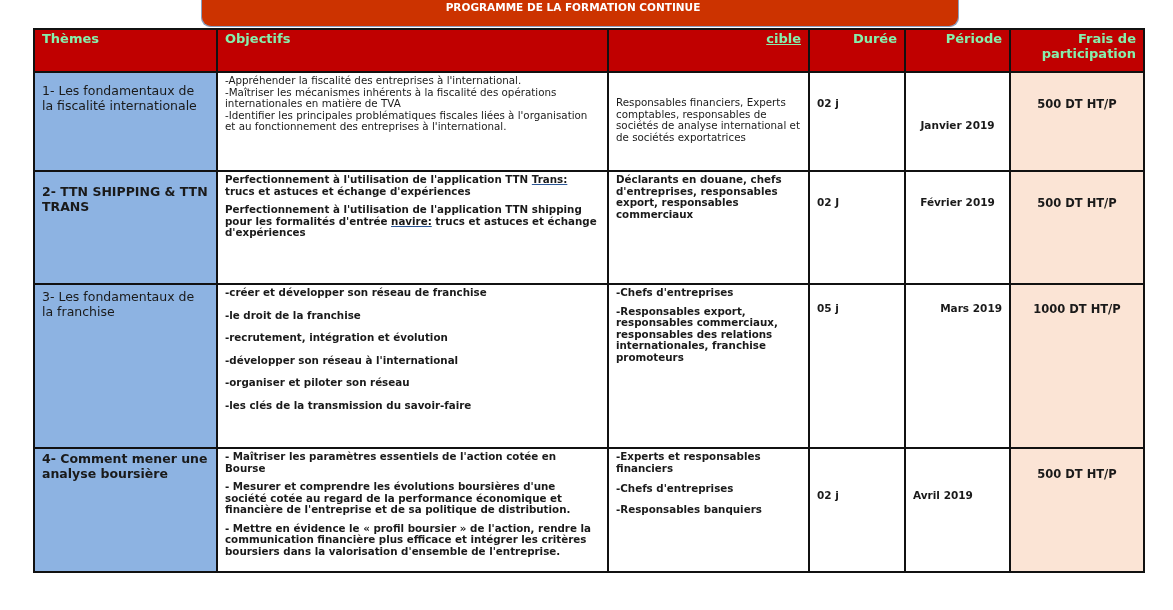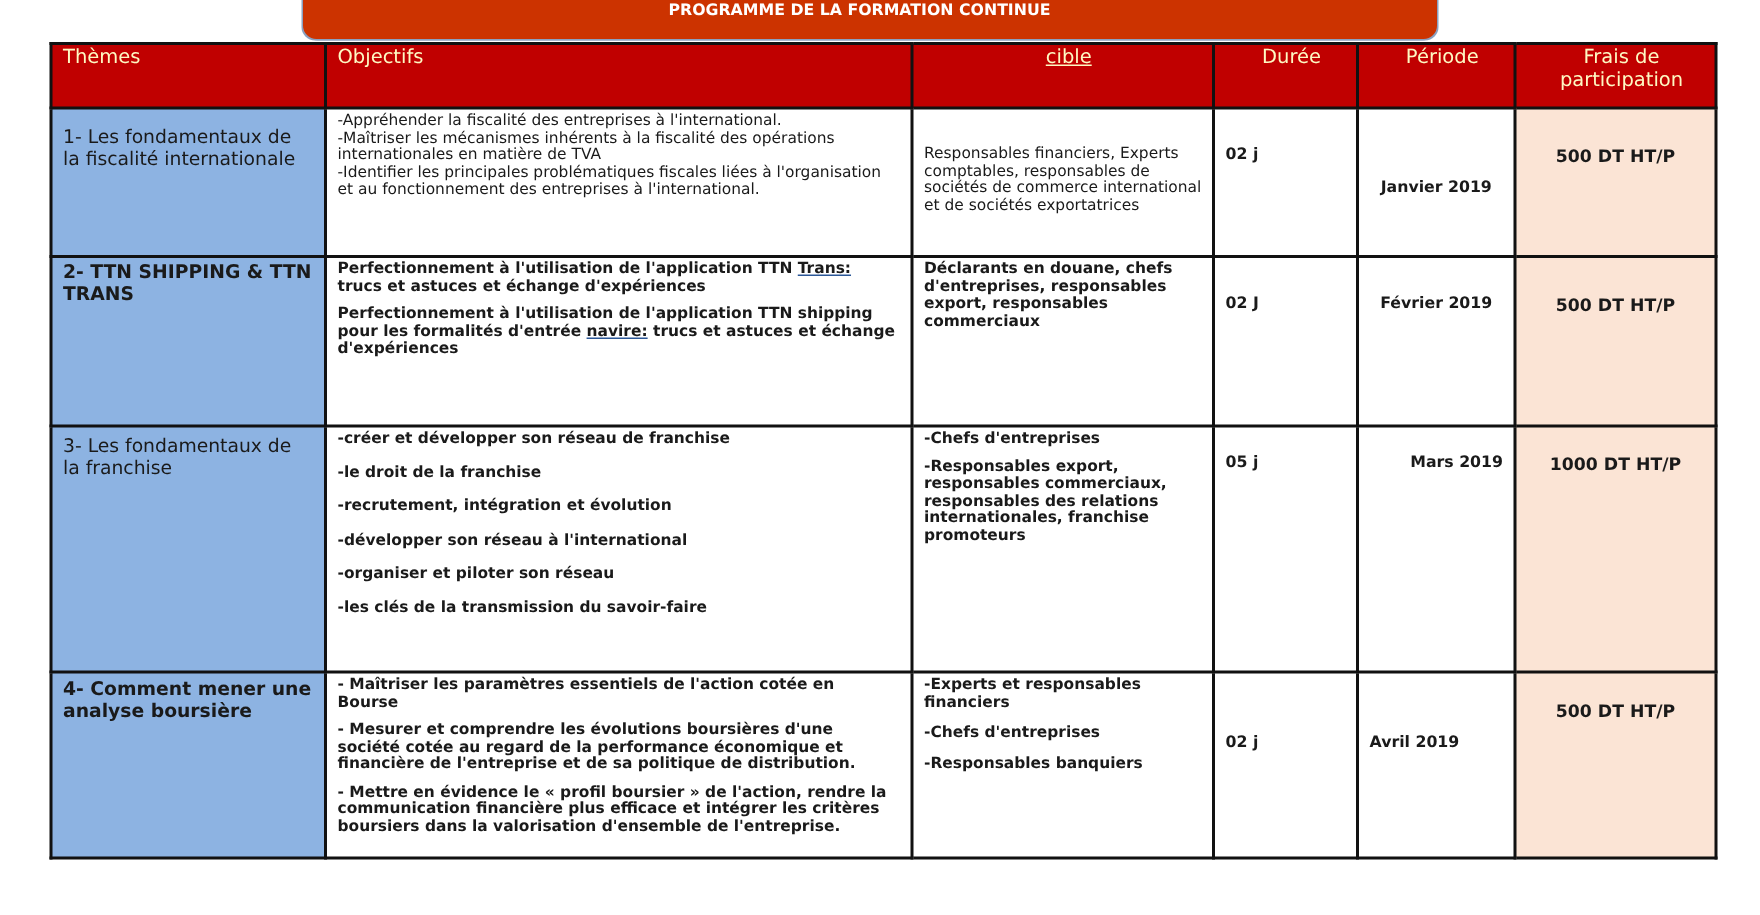--- a/index.html
+++ b/index.html
@@ -7,23 +7,23 @@
          font-family: "DejaVu Sans", sans-serif; color: #1a1a1a; }
   .banner { position: absolute; left: 202px; top: -20px; width: 756px; height: 46px;
             background: #cc3300; border-radius: 0 0 9px 9px;
             box-shadow: -1px 1px 0 #8aa0c0, 1px 1px 0 #8aa0c0;
             color: #fff; font-weight: bold; font-size: 10.5px; text-align: center;
             line-height: 14px; }
   .banner span { position: absolute; left: 0; right: 14px; top: 20px; }
   table { position: absolute; left: 33px; top: 28px; border-collapse: collapse;
           table-layout: fixed; width: 1110px; }
   td, th { border: 2px solid #111; vertical-align: top; padding: 2px 7px; }
-  th { background: #c00000; color: #fef9c3; font-size: 13px; font-weight: normal;
+  th { background: #c00000; color: #86efac; font-size: 13px; font-weight: bold;
        text-align: left; height: 38px; line-height: 15px; padding-top: 1px; }
-  th.center { text-align: center; padding-left: 15px; }
+  th.center { text-align: right; padding-left: 15px; }
   th.cible { text-decoration: underline; }
   td.theme { background: #8db3e2; font-size: 12.5px; line-height: 15px; padding-top: 4px; }
   td.theme.bold { font-weight: bold; }
   td.obj { font-size: 10.3px; line-height: 11.5px; }
   td.cib { font-size: 10.3px; line-height: 11.5px; }
   td.dur, td.per { font-size: 10.5px; font-weight: bold; }
   td.per { text-align: center; }
   td.fee { background: #fbe4d5; font-size: 11.5px; font-weight: bold; text-align: center; }
   .p { margin: 0; }
   .gap { margin-top: 7px; }
@@ -60,35 +60,35 @@
     <tr style="height:99px">
       <td class="theme" style="padding-top:10px">
         <span>1- Les fondamentaux de la fiscalité internationale</span>
       </td>
       <td class="obj">
         <p class="p">-Appréhender la fiscalité des entreprises à l'international.</p>
         <p class="p">-Maîtriser les mécanismes inhérents à la fiscalité des opérations internationales en matière de TVA</p>
         <p class="p">-Identifier les principales problématiques fiscales liées à l'organisation et au fonctionnement des entreprises à l'international.</p>
       </td>
       <td class="cib" style="padding-top:24px">
-        <p class="p">Responsables financiers, Experts comptables, responsables de sociétés de commerce international et de sociétés exportatrices</p>
+        <p class="p">Responsables financiers, Experts comptables, responsables de sociétés de analyse international et de sociétés exportatrices</p>
       </td>
       <td class="dur" style="padding-top:24px">
         <span>02 j</span>
       </td>
       <td class="per" style="padding-top:46px">
         <span>Janvier 2019</span>
       </td>
       <td class="fee" style="padding-top:24px">
         <span>500 DT HT/P</span>
       </td>
     </tr>
 
     <tr style="height:113px">
-      <td class="theme bold" style="padding-top:1px">
+      <td class="theme bold" style="padding-top:12px">
         <span>2- TTN SHIPPING &amp; TTN TRANS</span>
       </td>
       <td class="obj" style="font-weight:bold">
         <p class="p">
           <span>Perfectionnement à l'utilisation de l'application TTN</span>
           <span class="ul">Trans:</span><span> trucs et astuces et échange d'expériences</span>
         </p>
         <p class="p gap">
           <span>Perfectionnement à l'utilisation de l'application TTN shipping pour les formalités d'entrée </span><span class="ul">navire:</span><span> trucs et astuces et échange d'expériences</span>
         </p>

